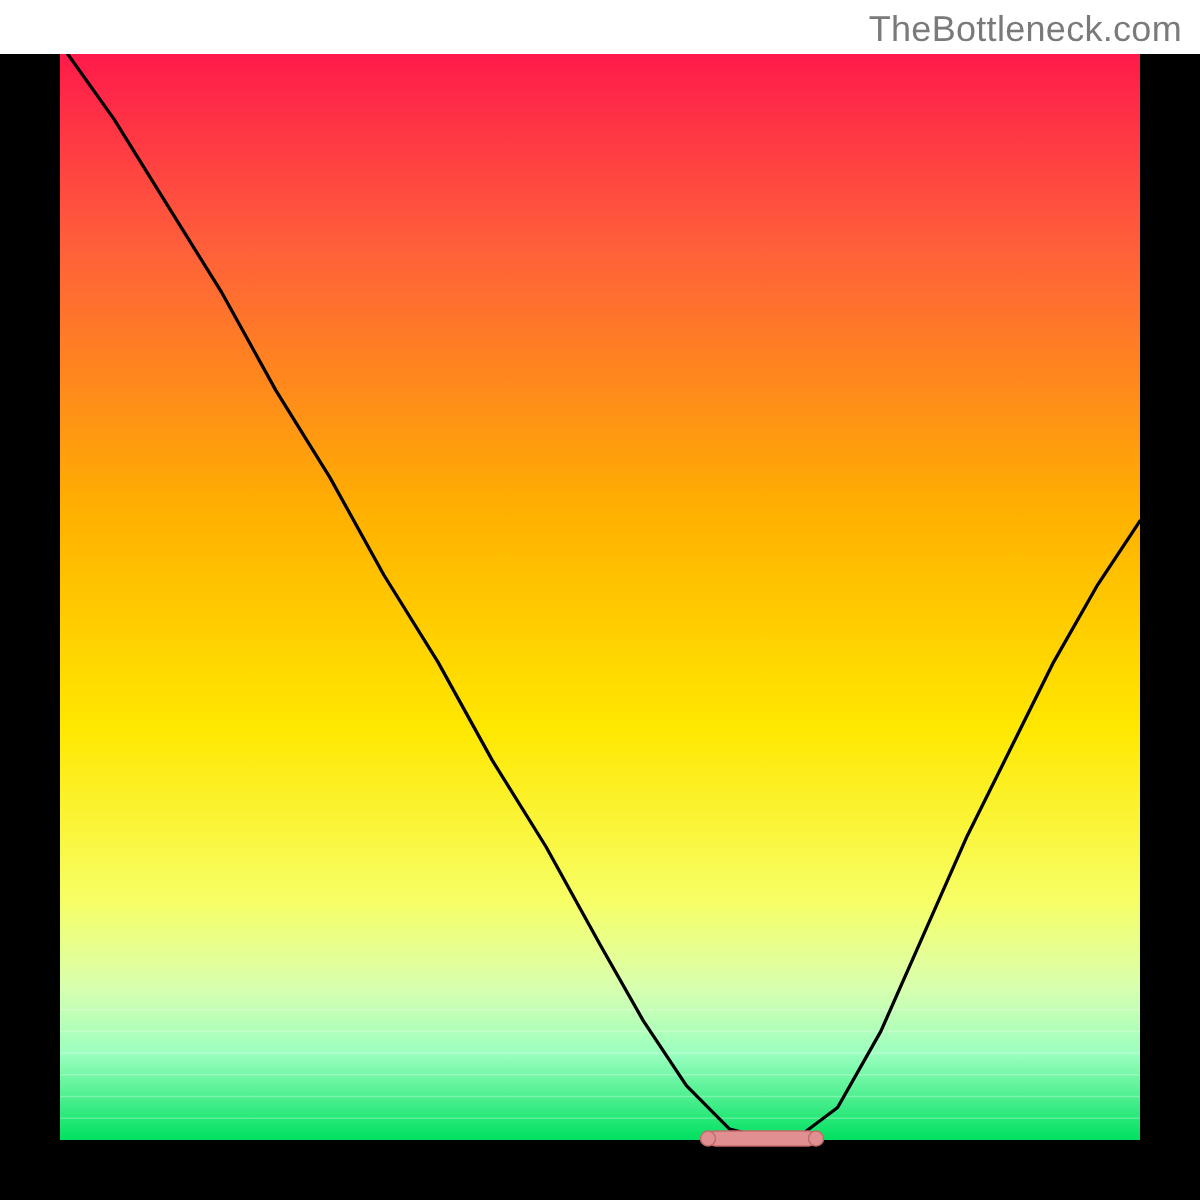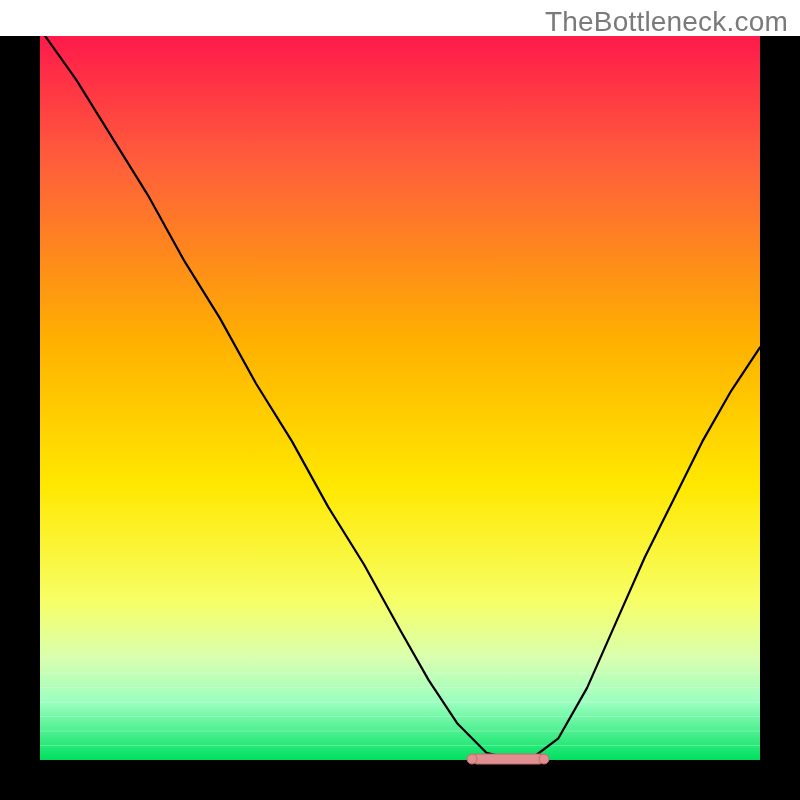--- a/index.html
+++ b/index.html
@@ -1,20 +1,20 @@
 <!DOCTYPE html>
 <html><head>
 <meta charset="utf-8">
 <style>
   html,body{margin:0;padding:0;width:800px;height:800px;overflow:hidden;background:#fff}
   .stage{position:relative;width:800px;height:800px}
   .watermark{
     position:absolute;top:6px;right:12px;
     font-family:Arial,Helvetica,sans-serif;
-    font-size:28px;color:#7a7a7a;letter-spacing:0.2px;
+    font-size:24px;color:#7a7a7a;letter-spacing:0.2px;
   }
   .plot{position:absolute;left:0;top:36px;width:800px;height:764px}
   .plot svg{display:block}
 </style>
 </head>
 <body>
 
 <div class="stage">
   <div class="watermark">TheBottleneck.com</div>
   <div class="plot">

